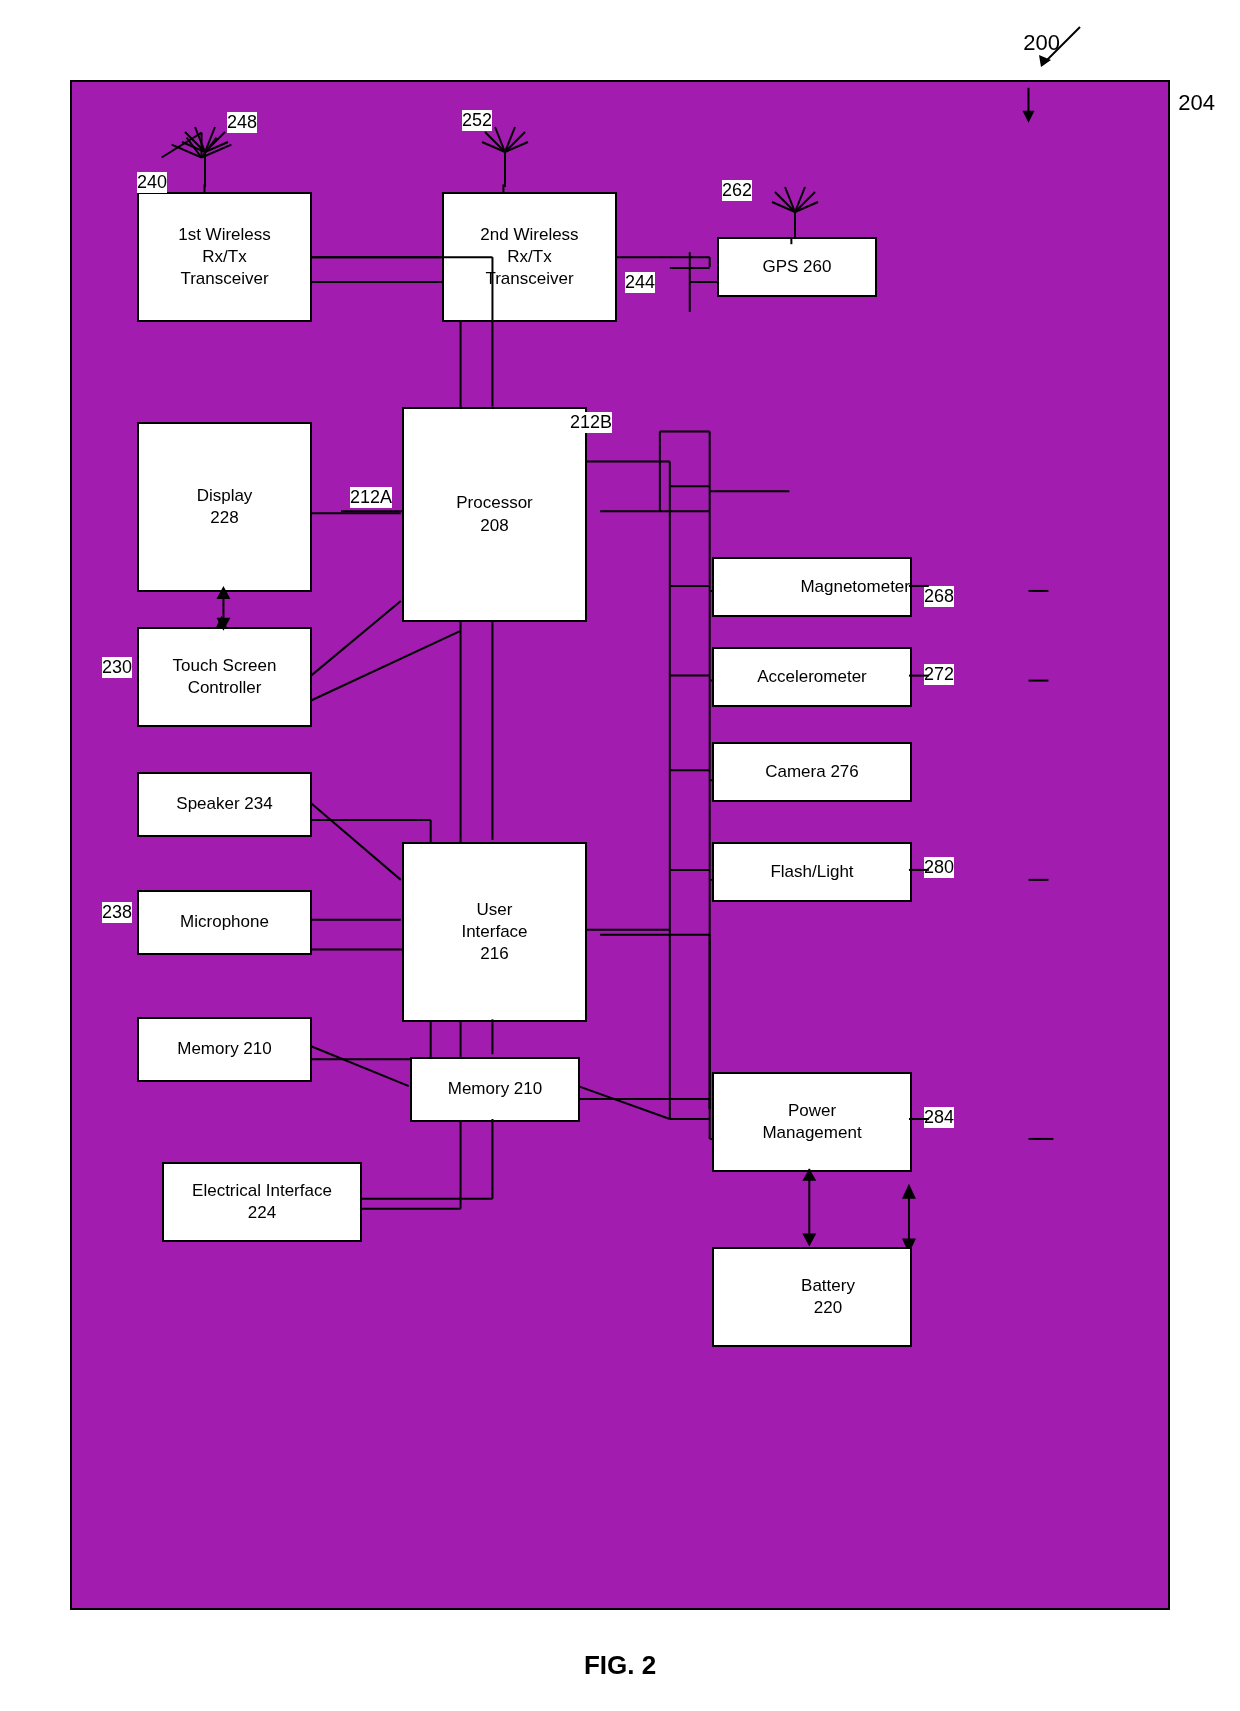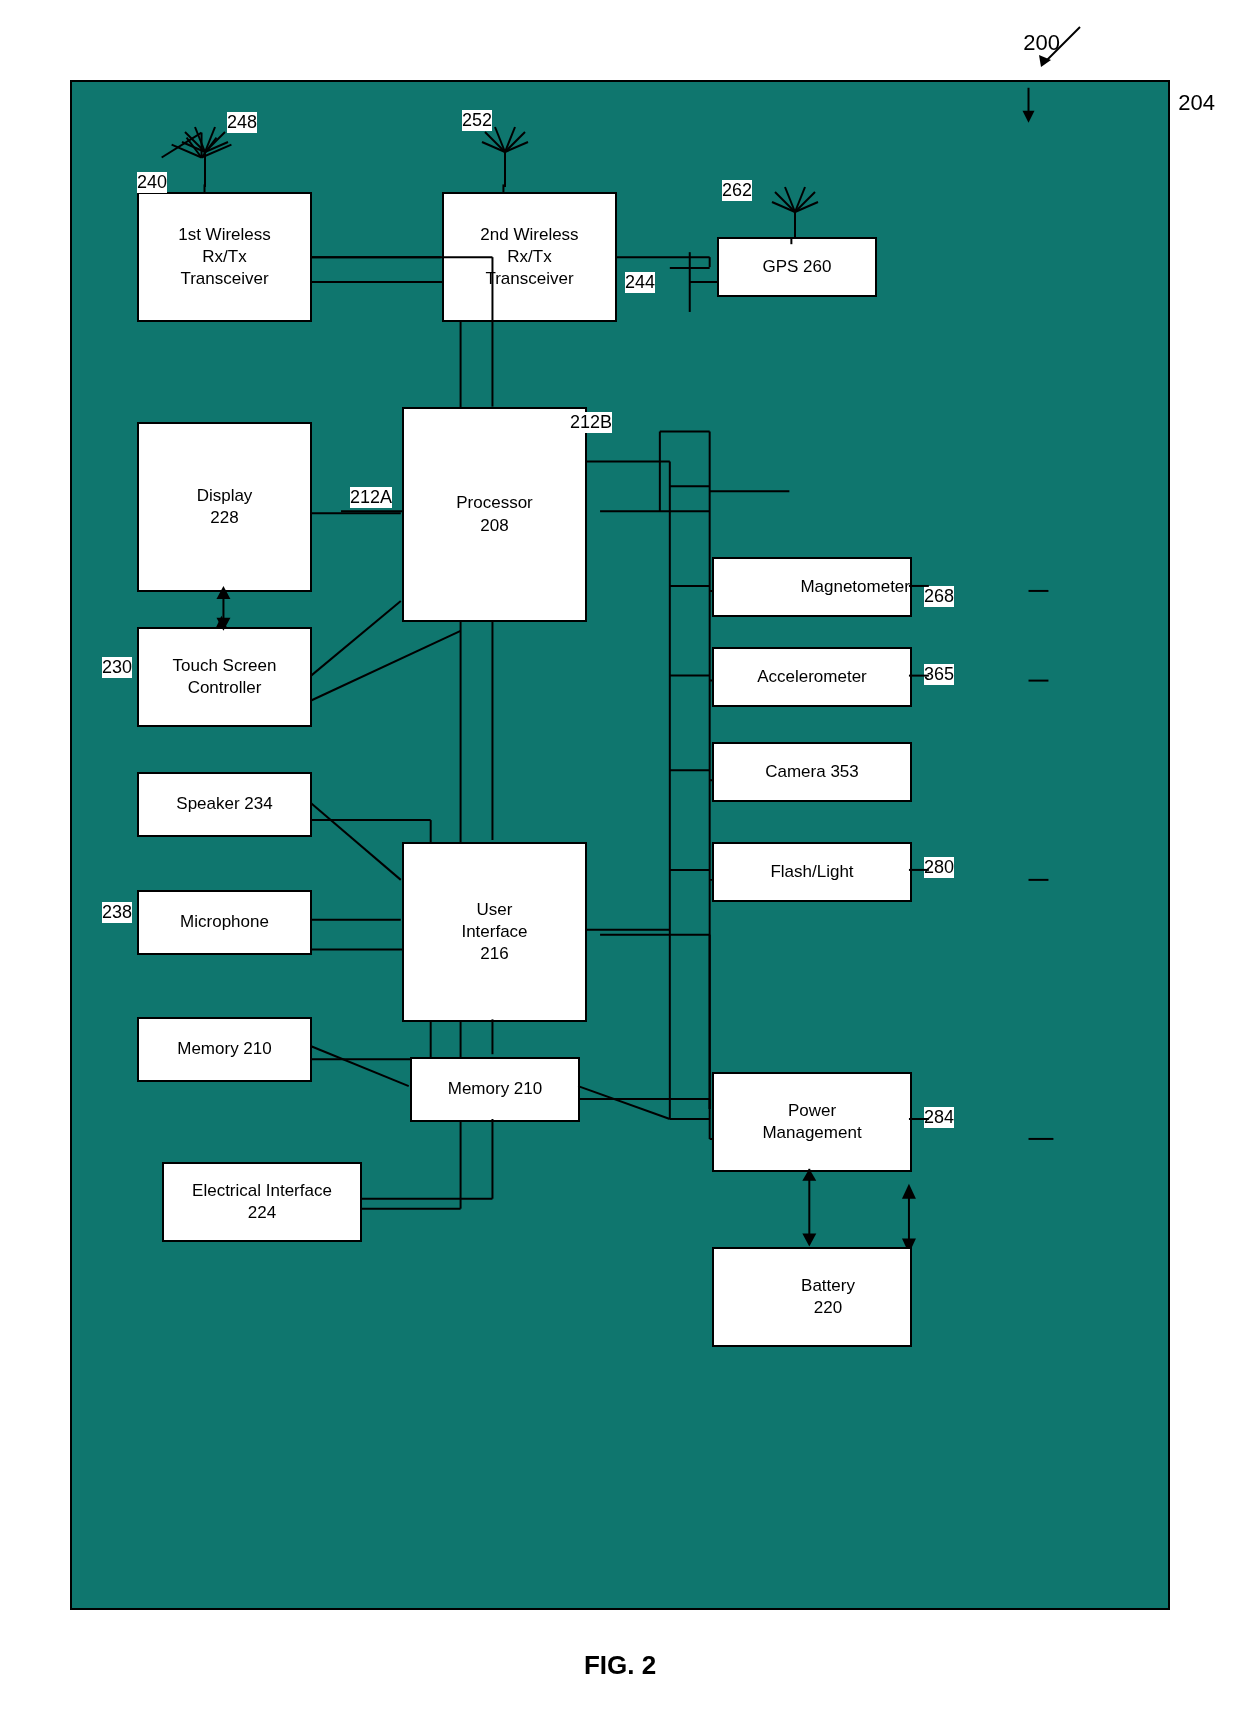--- a/index.html
+++ b/index.html
@@ -20,21 +20,21 @@
     }
 
     
     .outer-box {
       position: absolute;
       top: 80px;
       left: 70px;
       width: 1100px;
       height: 1530px;
       border: 2px solid #000;
-      background: #0f766e;
+      background: #a21caf;
     }
 
     
     .comp-box {
       position: absolute;
       border: 2px solid #000;
       background: #fff;
       display: flex;
       align-items: center;
       justify-content: center;
@@ -264,24 +264,24 @@
 
 
     <div class="comp-box" style="left:640px; top:475px; width:200px; height:60px;justify-content:flex-end;">
       <span>Magnetometer</span>
     </div>
     <div class="ref-label" style="left:852px; top:504px;">268</div>
 
     <div class="comp-box" style="left:640px; top:565px; width:200px; height:60px;">
       <span>Accelerometer</span>
     </div>
-    <div class="ref-label" style="left:852px; top:582px;">365</div>
+    <div class="ref-label" style="left:852px; top:582px;">272</div>
 
     <div class="comp-box" style="left:640px; top:660px; width:200px; height:60px;">
-      <span>Camera 353</span>
+      <span>Camera 276</span>
     </div>
 
     <div class="comp-box" style="left:640px; top:760px; width:200px; height:60px;">
       <span>Flash/Light</span>
     </div>
     <div class="ref-label" style="left:852px; top:775px;">280</div>
 
     <div class="comp-box" style="left:640px; top:990px; width:200px; height:100px;">
       <span>Power<br>Management</span>
     </div>

